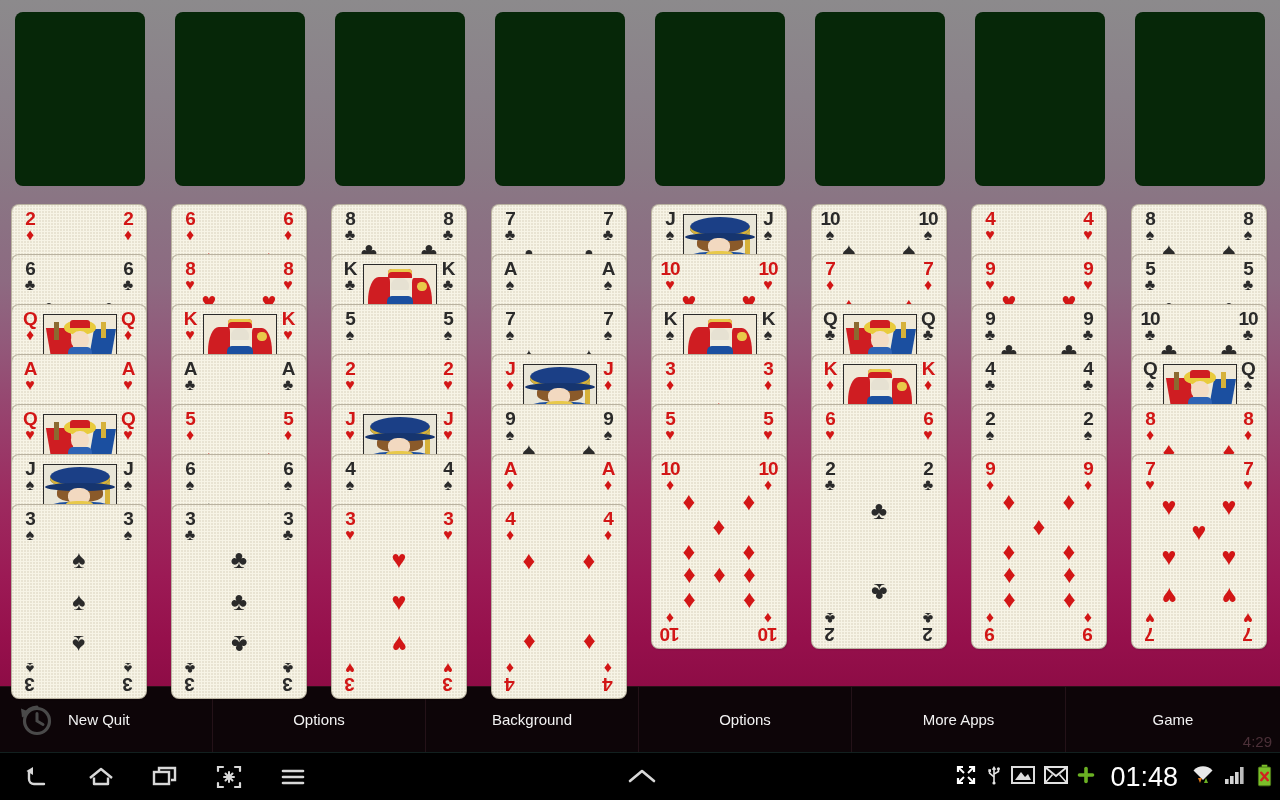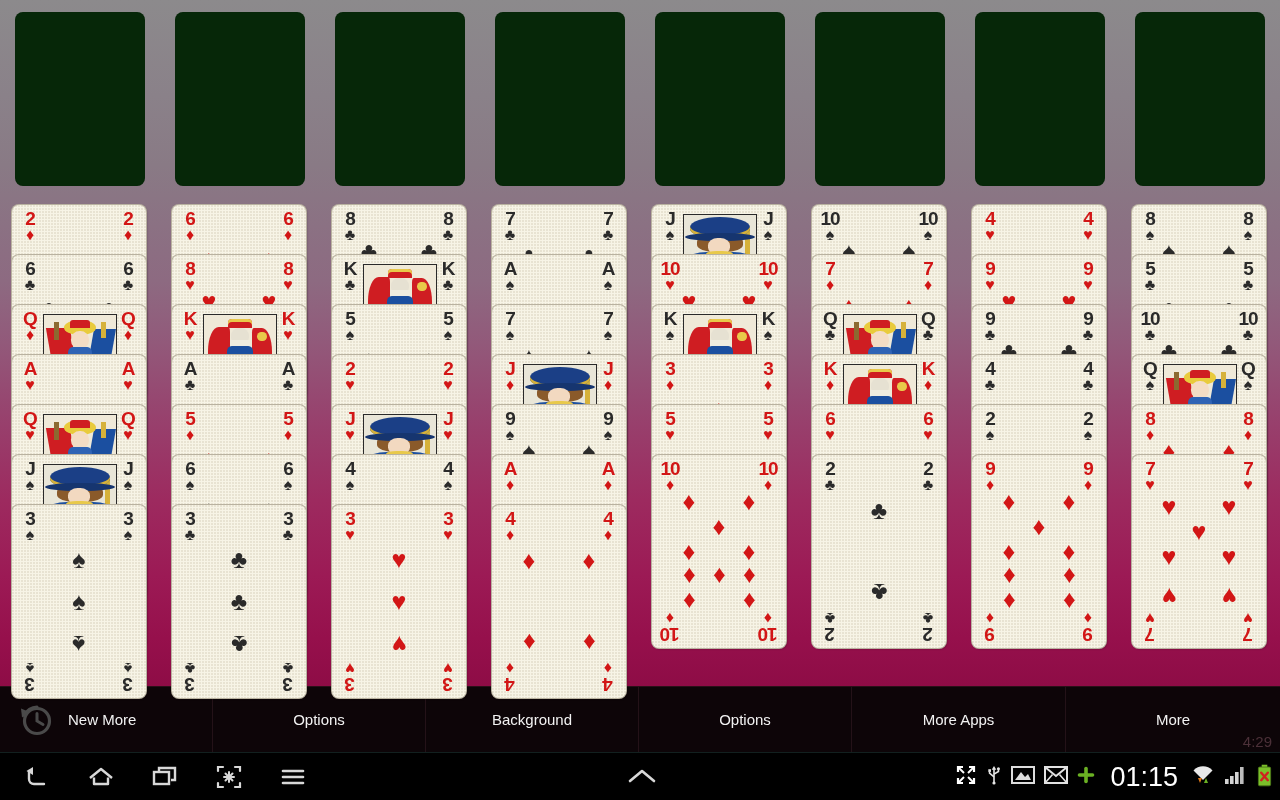--- a/index.html
+++ b/index.html
@@ -1662,41 +1662,41 @@
 
     <div class="menu-btn" id="btn-newgame">
       <span class="undo-icon">
         <svg viewBox="0 0 40 40" width="40" height="40" aria-hidden="true">
           <circle cx="21" cy="21" r="12.5" fill="none" stroke="#4a4a4a" stroke-width="3.2"></circle>
           <path d="M21 13.5 L21 21 L27 24.5" fill="none" stroke="#4a4a4a" stroke-width="3" stroke-linecap="round"></path>
           <path d="M8.5 15.5 A13.5 13.5 0 0 1 21 7.2" fill="none" stroke="#4a4a4a" stroke-width="3.2" stroke-linecap="round"></path>
           <polygon points="5,8.5 13.5,12 6,17.5" fill="#4a4a4a"></polygon>
         </svg>
       </span>
-      <span>New More</span>
+      <span>New Quit</span>
     </div>
 
     <div class="menu-btn" id="btn-restart">
       <span>Options</span>
     </div>
 
     <div class="menu-btn" id="btn-background">
       <span>Background</span>
     </div>
 
     <div class="menu-btn" id="btn-options">
       <span>Options</span>
     </div>
 
     <div class="menu-btn" id="btn-moreapps">
       <span>More Apps</span>
     </div>
 
     <div class="menu-btn" id="btn-quit">
-      <span>More</span>
+      <span>Game</span>
       <span id="timer">4:29</span>
     </div>
 
   </div>
 
   <div id="navbar">
 
     <div class="nav-icons">
 
       <span class="nav-ico">
@@ -1794,21 +1794,21 @@
 
       <span class="st-ico">
         <svg viewBox="0 0 18 18" width="18" height="18">
           <g stroke="#6ab023" stroke-width="3.6" stroke-linecap="round">
             <line x1="9" y1="2.5" x2="9" y2="15.5"></line>
             <line x1="2.5" y1="9" x2="15.5" y2="9"></line>
           </g>
         </svg>
       </span>
 
-      <span id="clock">01:15</span>
+      <span id="clock">01:48</span>
 
       <span class="st-ico">
         <svg viewBox="0 0 24 22" width="24" height="22">
           <path d="M12 16 L2.5 6.5 A13 13 0 0 1 21.5 6.5 Z" fill="#e8e8e8"></path>
           <polygon points="7,14 11,14 9,19" fill="#e07818"></polygon>
           <polygon points="13,19 17,19 15,14" fill="#6ab023"></polygon>
         </svg>
       </span>
 
       <span class="st-ico">

